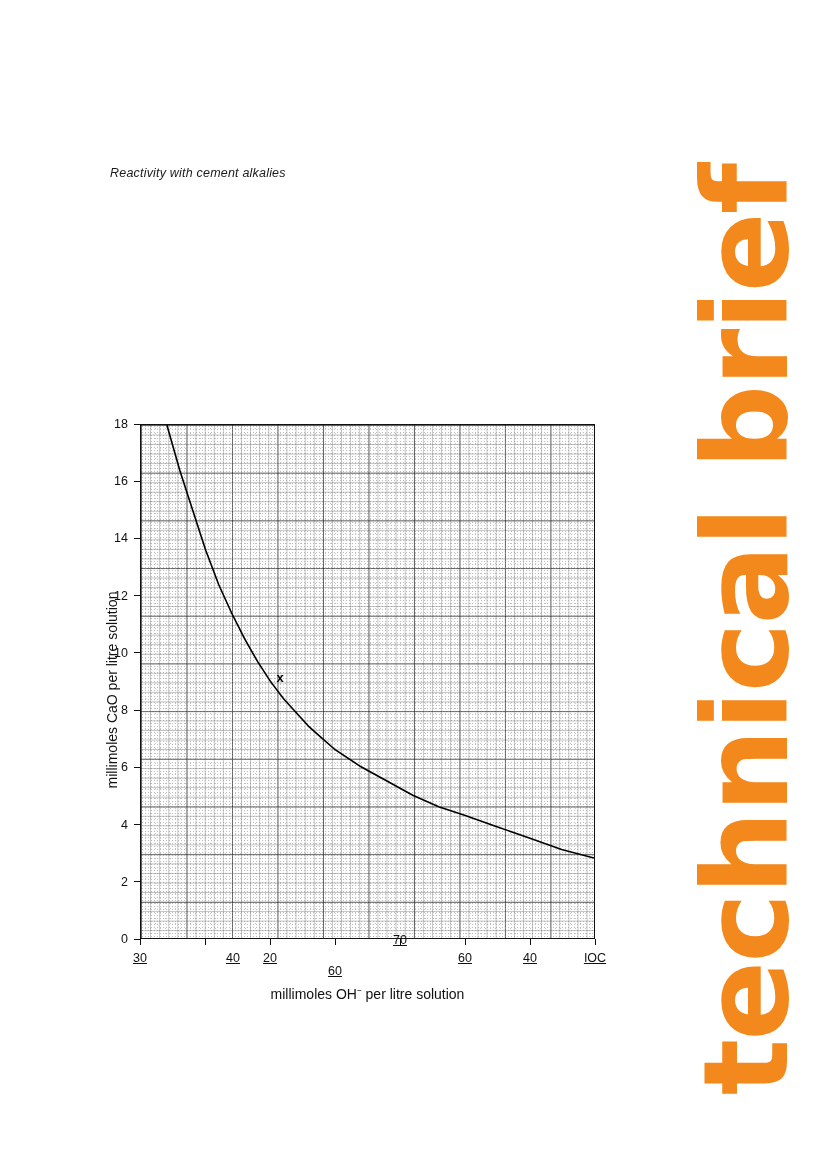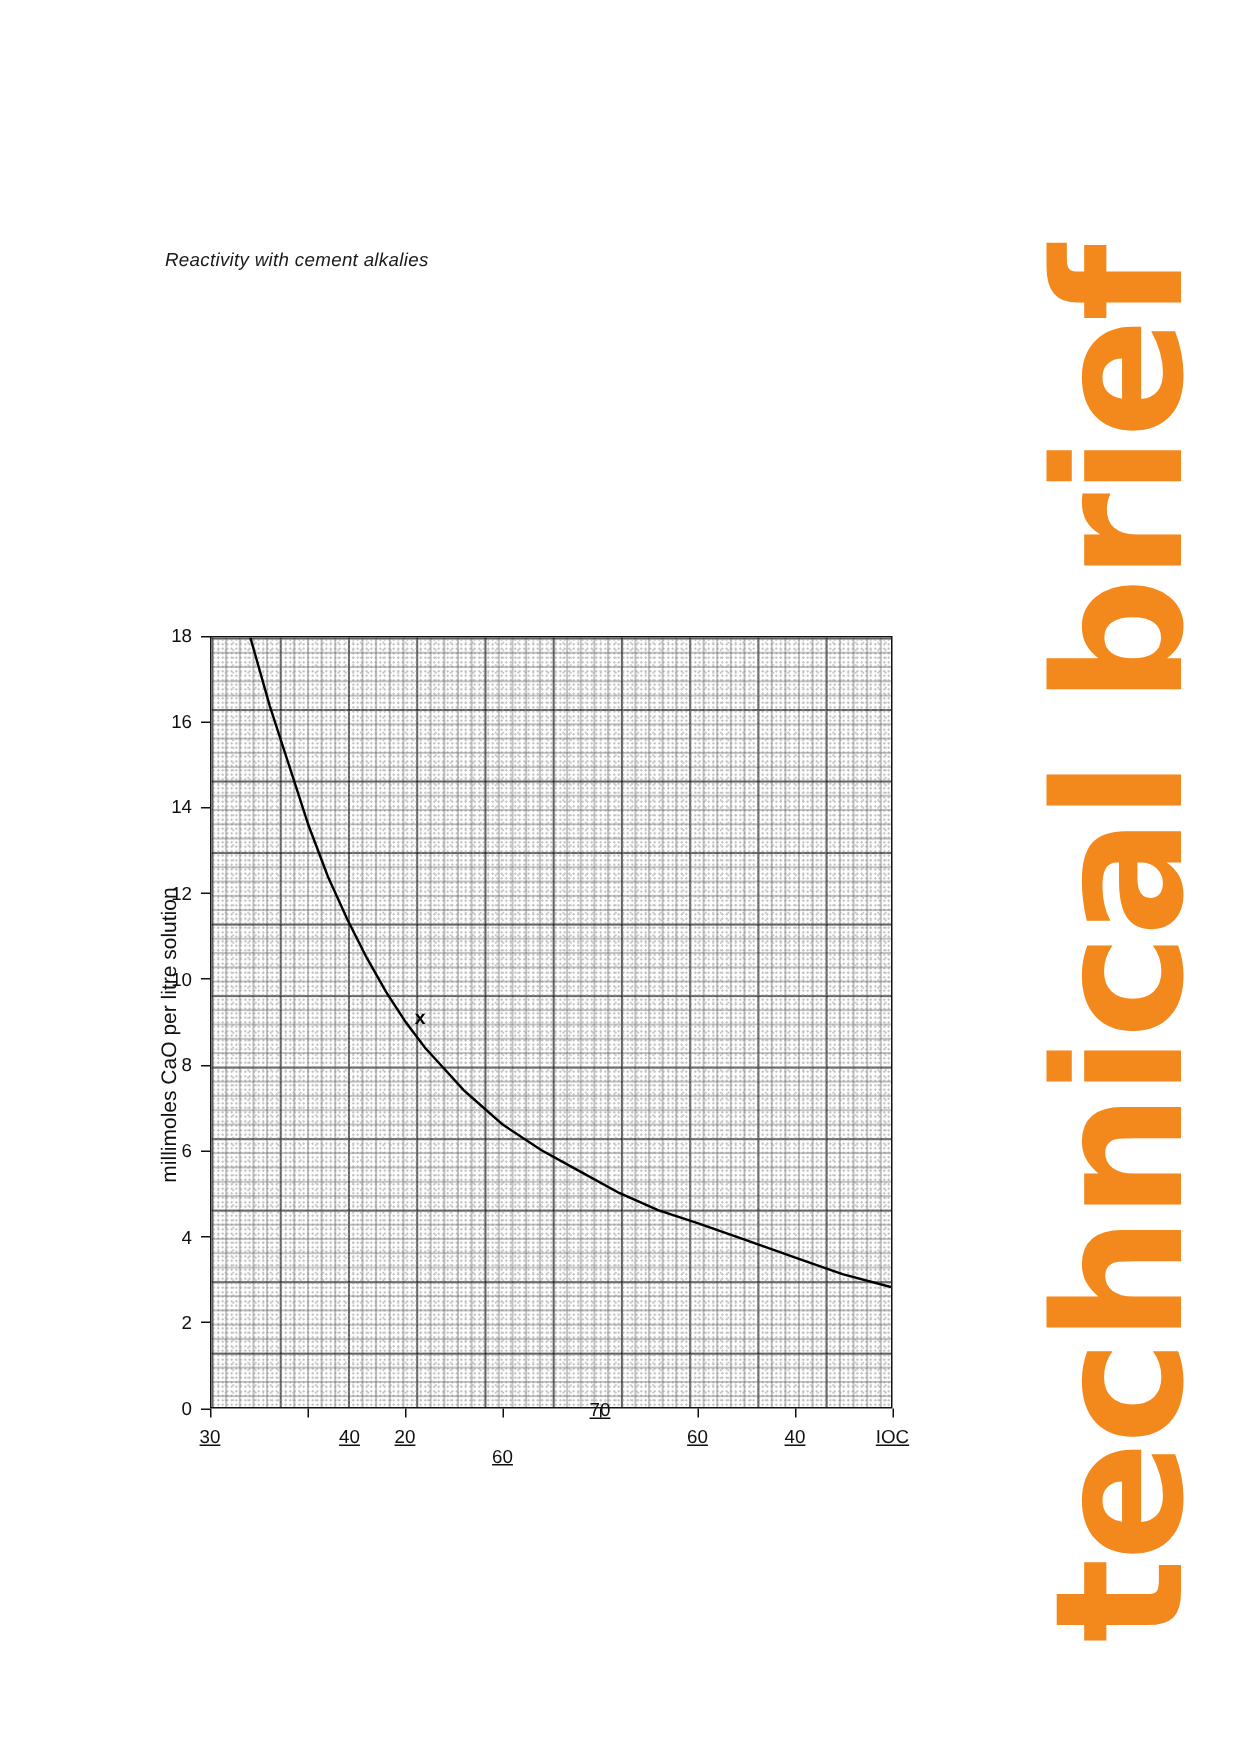--- a/index.html
+++ b/index.html
@@ -162,20 +162,21 @@
       <div class="coarse-grid"></div>
     </div>
     <div class="speckle"></div>
 
     <svg id="curve-svg" viewBox="0 0 455 515" preserveAspectRatio="none">
         <path d="M26.00 0.00 L32.50 22.89 L39.00 45.78 L52.00 85.83 L65.00 125.89 L78.00 160.22 L91.00 188.83 L104.00 214.58 L117.00 237.47 L130.00 257.50 L143.00 274.67 L156.00 288.97 L169.00 303.28 L182.00 314.72 L195.00 326.17 L221.00 343.33 L247.00 357.64 L273.00 371.94 L299.00 383.39 L325.00 391.97 L357.50 403.42 L390.00 414.86 L422.50 426.31 L455.00 434.89 " fill="none" stroke="#000" stroke-width="1.6" vector-effect="non-scaling-stroke"></path>
         <text x="139.75" y="258.64" text-anchor="middle" font-size="13" font-family="&quot;Liberation Sans&quot;, sans-serif" font-weight="bold" fill="#000">x</text>
       </svg>
   </div>
 
+  <div id="xlabel">millimoles OH⁻ per litre solution</div>
   <div id="ylabel">millimoles CaO per litre solution</div>
 
   <div id="xticks">
       <div class="tickmark" style="left: 79.5px; top: 539px; width: 1px; height: 6px;"></div>
       <div class="axis-label-x" style="left: 80px; top: 551px;">30</div>
       <div class="tickmark" style="left: 144.5px; top: 539px; width: 1px; height: 6px;"></div>
       <div class="axis-label-x" style="left: 145px; top: 551px; margin-left: 28px;">40</div>
       <div class="tickmark" style="left: 209.5px; top: 539px; width: 1px; height: 6px;"></div>
       <div class="axis-label-x" style="left: 210px; top: 551px;">20</div>
       <div class="tickmark" style="left: 274.5px; top: 539px; width: 1px; height: 6px;"></div>

